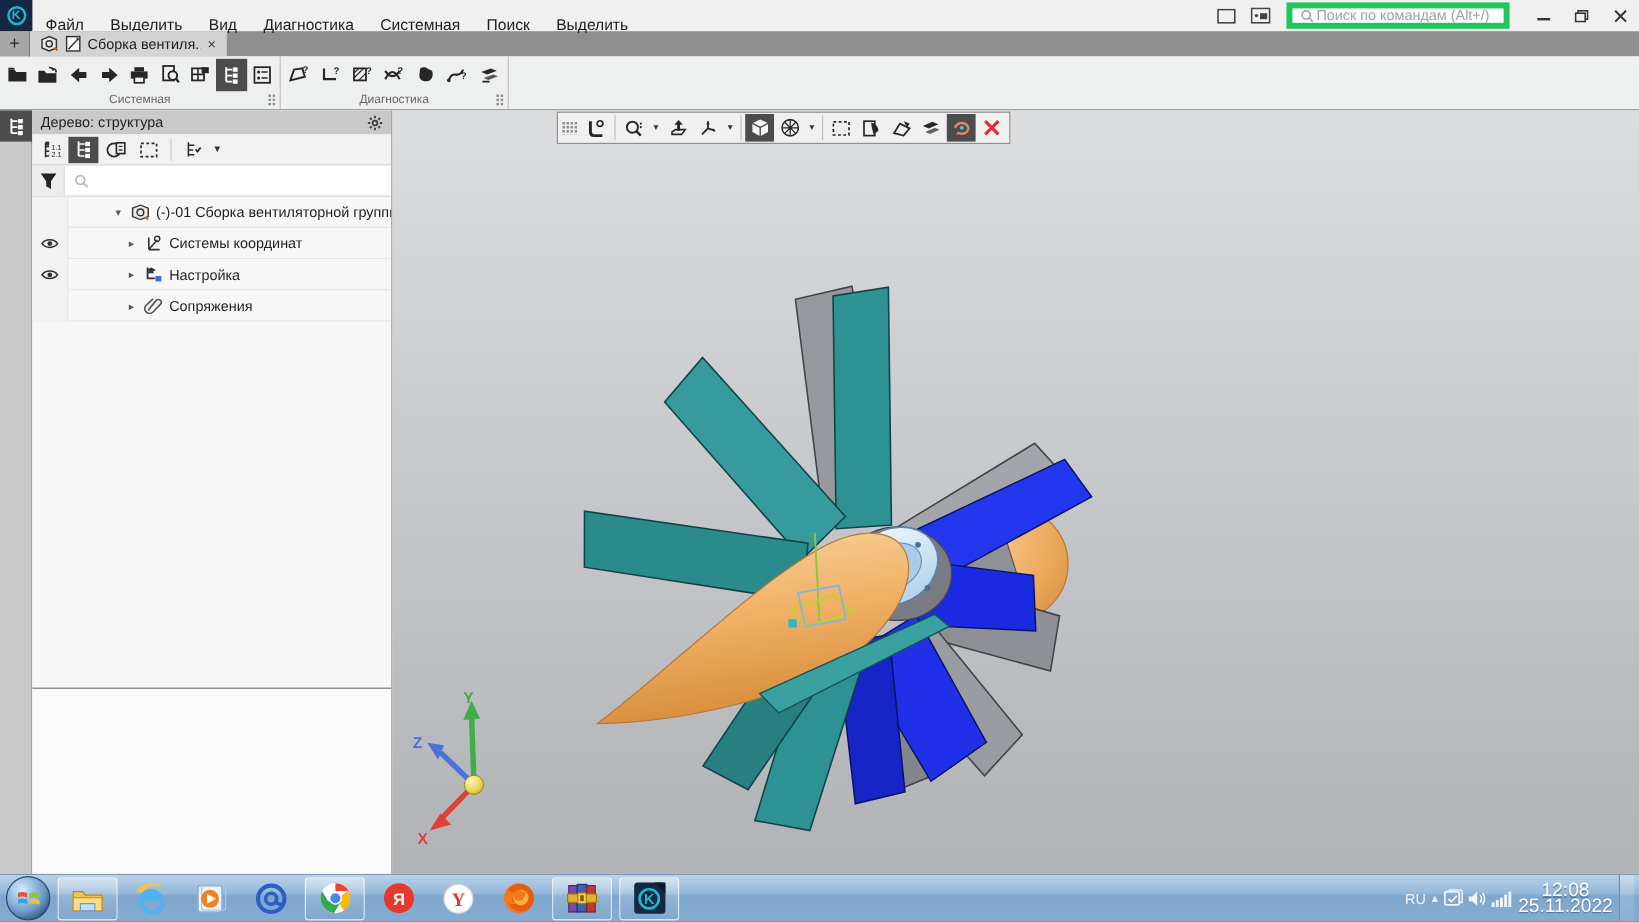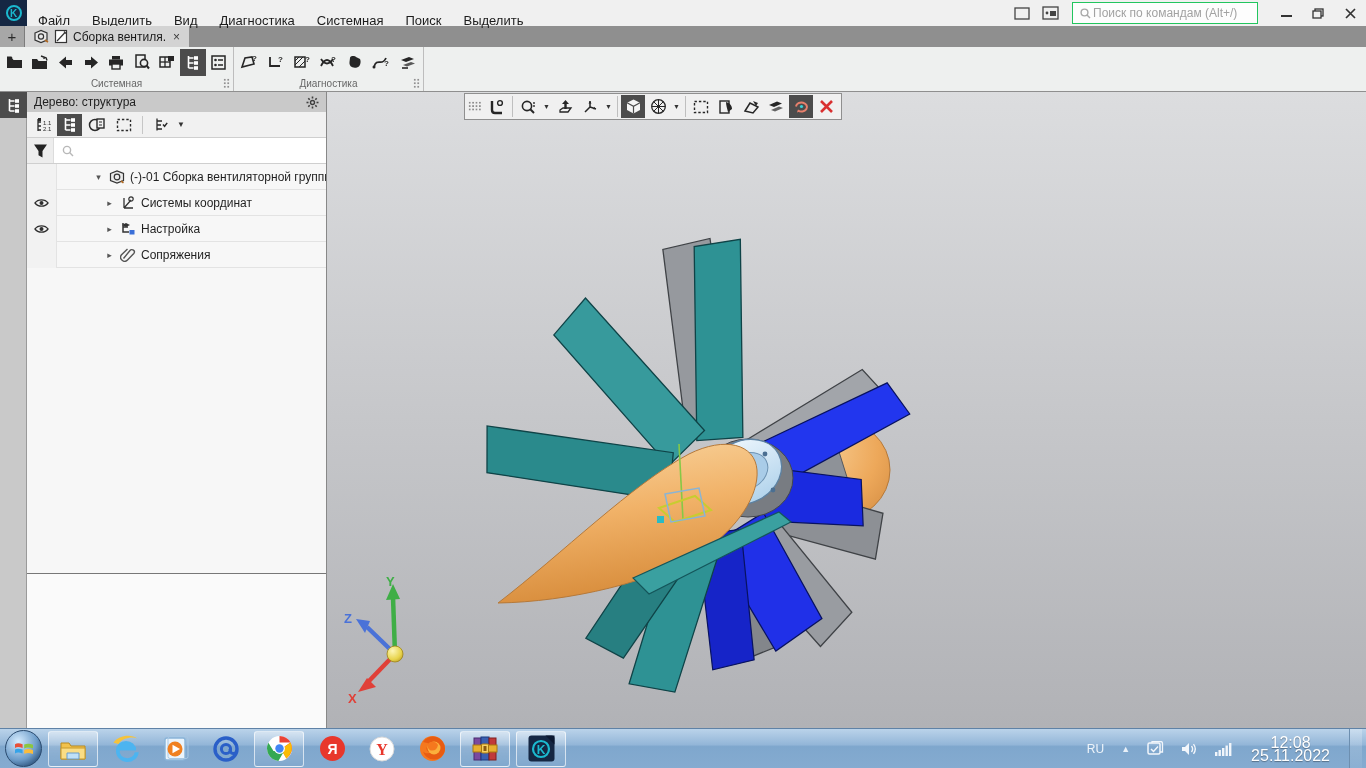--- a/index.html
+++ b/index.html
@@ -8,21 +8,21 @@
   .screen{position:relative;width:1366px;height:768px;background:#f0f0f0}
   .ic{display:flex;align-items:center;justify-content:center}
 
   
   .menubar{height:26px;background:#f0f0f0;display:flex;align-items:center}
   .logo{width:27px;height:26px;background:#152743}
   .logo-ring{width:16px;height:16px;border:2px solid #1bb9cf;border-radius:50%;color:#1bb9cf;font-weight:bold;font-size:10px}
   .menu-item{padding:8px 11px;font-size:13px;color:#1c1c1c;height:26px;line-height:26px;cursor:default}
   .mb-spacer{flex:1}
   .mb-iconbtn{width:28px;height:20px;color:#444}
-  .cmd-search{width:186px;height:22px;border:1px solid #22c55e;background:#fdfdfd;display:flex;align-items:center;gap:2px;padding:0 7px;margin:0 12px 0 8px;color:#a2a2a2;font-size:12px;white-space:nowrap;overflow:hidden}
+  .cmd-search{width:186px;height:22px;border:5px solid #22c55e;background:#fdfdfd;display:flex;align-items:center;gap:2px;padding:0 7px;margin:0 12px 0 8px;color:#a2a2a2;font-size:12px;white-space:nowrap;overflow:hidden}
   .win-btn{width:32px;height:24px;color:#333}
 
   
   .tabbar{height:21px;background:#8f8f8f;display:flex;align-items:stretch}
   .newtab{width:25px;background:#a7a7a7;color:#2a2a2a;font-size:15px;border-right:1px solid #7c7c7c}
   .tab{background:#d3d3d3;display:flex;align-items:center;gap:5px;padding:0 8px;font-size:12px;color:#1b1b1b;width:164px}
   .tab-label{white-space:nowrap;overflow:hidden;flex:1}
   .tab-close{color:#3c3c3c;font-size:12px;padding:0 1px}
 
   
@@ -71,21 +71,21 @@
   .fcaret{font-size:7px;color:#333;width:11px;text-align:center}
 
   
   .taskbar{height:40px;background:linear-gradient(#bad3ea,#93b6d8 40%,#7fa7cd 45%,#85abd0);border-top:1px solid #5f82a6;display:flex;align-items:center;padding-left:5px;gap:6px}
   .orb{width:37px;height:37px;border-radius:50%;background:radial-gradient(circle at 35% 30%,#d6ecff,#6d9cc9 55%,#1d4068 90%);border:1px solid #2a4a6e;flex:none}
   .ie-search{height:30px;background:#fff;border:1px solid #7d9cb8;border-radius:2px;display:flex;align-items:center;overflow:hidden;width:185px;flex:none}
   .ie-search-text{flex:1;color:#8b8b8b;font-size:14px;padding-left:6px;white-space:nowrap;overflow:hidden}
   .find-btn{height:30px;background:linear-gradient(#54aaf6,#1e7fe0);color:#fff;font-size:13px;padding:0 10px;border-left:1px solid #1b6fc4}
   .task-slot{width:44px;height:36px;flex:none}
   .task-slot.framed{width:50px;border:1px solid rgba(255,255,255,.65);border-radius:3px;background:linear-gradient(rgba(255,255,255,.45),rgba(255,255,255,.12) 50%,rgba(120,160,200,.25))}
-  .tray{margin-left:auto;display:flex;align-items:center;gap:17px;padding-right:4px}
+  .tray{margin-left:auto;display:flex;align-items:center;gap:3px;padding-right:4px}
   .tray-lang{color:#eef4fa;font-size:12px}
   .tray-caret{color:#e9f0f8;font-size:9px}
   .tray-ic{color:#f2f6fb}
   .clock{color:#fff;font-size:16px;text-align:center;line-height:13px;text-shadow:0 1px 1px rgba(0,0,0,.35);margin:0 2px}
   .show-desktop{width:13px;height:40px;border-left:1px solid #6d8fb0;background:linear-gradient(rgba(255,255,255,.25),rgba(255,255,255,.05))}
   svg{display:block}
 </style>
 </head>
 <body>
 

